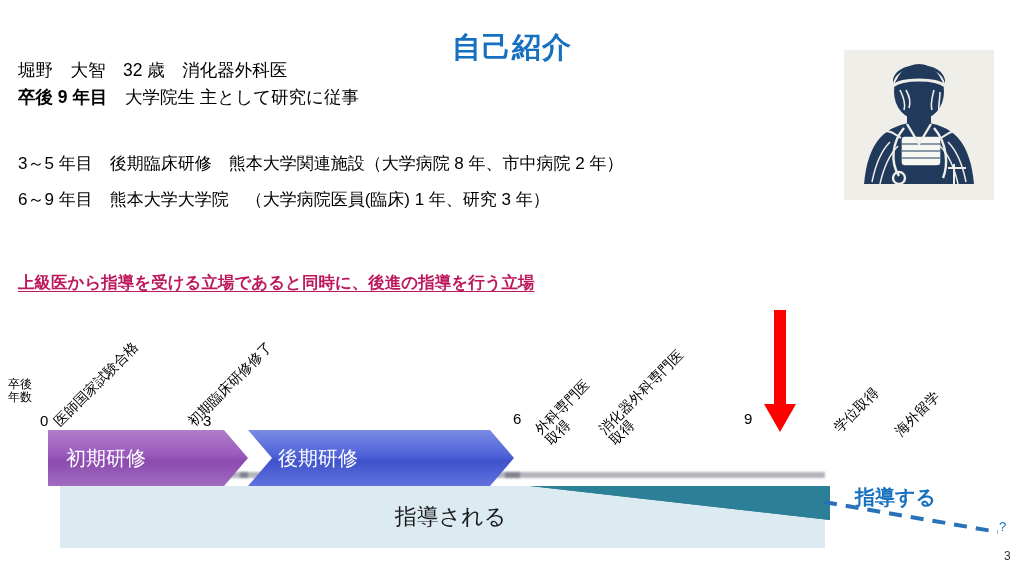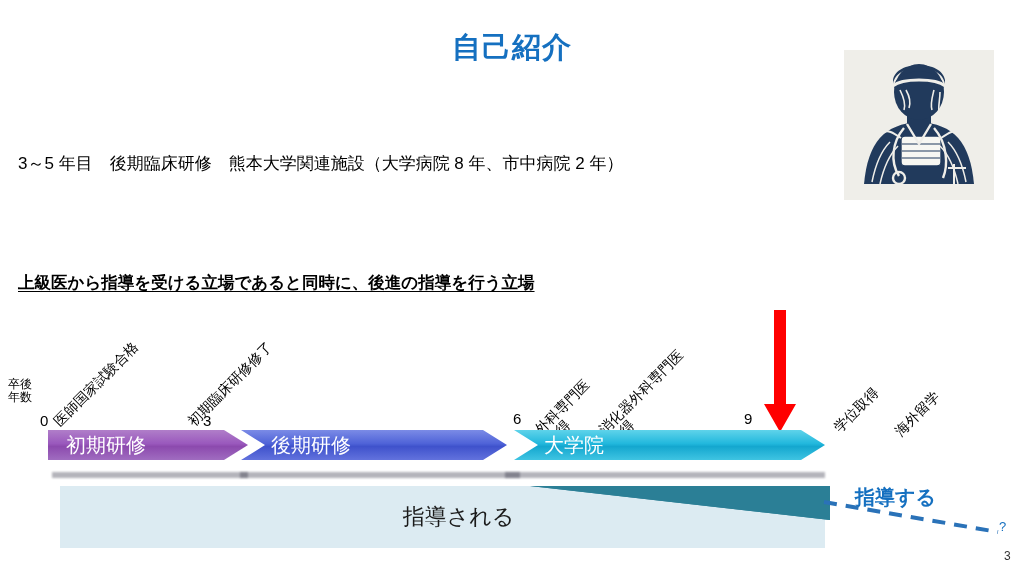--- a/index.html
+++ b/index.html
@@ -32,21 +32,21 @@
   .pline.bold .norm{font-weight:normal;}
 
   .career{
     position:absolute;left:18px;top:152px;width:860px;
     font-size:17px;color:#000;
   }
   .cline{white-space:nowrap;margin-bottom:13px;}
 
   .statement{
     position:absolute;left:18px;top:272px;
-    font-size:16.5px;font-weight:bold;color:#000000;
+    font-size:16.5px;font-weight:bold;color:#be185d;
     text-decoration:underline;
     text-underline-offset:3px;
     white-space:nowrap;
   }
 
   
   .avatar{
     position:absolute;left:844px;top:50px;width:150px;height:150px;
     background:#efeee9;
     overflow:hidden;
@@ -73,35 +73,35 @@
     transform-origin:left bottom;
     transform:rotate(-45deg);
     line-height:1.08;
   }
   .evt.two{line-height:1.05;}
 
   
   .band{position:absolute;left:0;top:430px;width:1024px;height:48px;}
 
   .seg{
-    position:absolute;top:0;height:30px;
+    position:absolute;top:0;height:56px;
     display:flex;align-items:center;
     color:#ffffff;font-size:20px;
     box-sizing:border-box;
   }
   .seg span{position:relative;z-index:3;}
 
   .seg-1{
     left:48px;width:200px;
     background:linear-gradient(180deg,#b07ec9 0%,#9a59bd 45%,#8c4aae 55%,#a06cc0 100%);
     clip-path:polygon(0 0,176px 0,200px 50%,176px 100%,0 100%);
     padding-left:18px;
   }
   .seg-2{
-    left:217px;width:290px;
+    left:224px;width:290px;
     background:linear-gradient(180deg,#7b8be6 0%,#4f63d8 45%,#3f52cc 55%,#6272dd 100%);
     clip-path:polygon(0 0,266px 0,290px 50%,266px 100%,24px 100%,48px 50%,24px 0);
     padding-left:54px;
     text-align:center;
   }
   .seg-3{
     left:490px;width:335px;
     background:linear-gradient(180deg,#5fd3ea 0%,#22b8dd 45%,#14a7cf 55%,#3fc4e2 100%);
     clip-path:polygon(0 0,311px 0,335px 50%,311px 100%,24px 100%,48px 50%,24px 0);
     padding-left:54px;
@@ -114,21 +114,21 @@
 
   
   .red-arrow{position:absolute;left:762px;top:310px;width:36px;height:128px;}
 
   
   .lightbox{
     position:absolute;left:60px;top:486px;width:765px;height:62px;
     background:#dcebf2;
   }
   .lightbox-label{
-    position:absolute;left:76px;top:486px;width:765px;height:62px;
+    position:absolute;left:68px;top:486px;width:765px;height:62px;
     display:flex;align-items:center;justify-content:center;
     font-size:22px;color:#1a1a1a;
     pointer-events:none;
   }
   .wedge{position:absolute;left:500px;top:480px;width:330px;height:45px;}
 
   .teach-label{
     position:absolute;left:855px;top:484px;
     font-size:20px;font-weight:bold;color:#1570C0;
     white-space:nowrap;
@@ -143,23 +143,28 @@
     font-size:12px;color:#333;
   }
 </style>
 </head>
 <body>
 
 <div id="slide">
 
   <div class="title">自己紹介</div>
 
+  <div class="profile">
+    <div class="pline">堀野　大智　32 歳　消化器外科医</div>
+    <div class="pline bold"><span>卒後 9 年目</span><span class="norm">　大学院生 主として研究に従事</span></div>
+  </div>
 
   <div class="career">
     <div class="cline">3～5 年目　後期臨床研修　熊本大学関連施設（大学病院 8 年、市中病院 2 年）</div>
+    <div class="cline">6～9 年目　熊本大学大学院　（大学病院医員(臨床) 1 年、研究 3 年）</div>
   </div>
 
   <div class="statement">上級医から指導を受ける立場であると同時に、後進の指導を行う立場</div>
 
   <div class="avatar">
     <svg width="150" height="150" viewBox="0 0 150 150">
       <rect x="0" y="0" width="150" height="150" fill="#efeee9"></rect>
       <g fill="#213a5c">
 
         <path d="M75 72 C 40 74, 24 92, 20 134 L130 134 C126 92, 110 74, 75 72 Z"></path>
@@ -249,23 +254,20 @@
     <div class="seg-shadow" style="left:52px;width:196px;"></div>
     <div class="seg-shadow" style="left:240px;width:280px;"></div>
     <div class="seg-shadow" style="left:505px;width:320px;"></div>
 
     <div class="seg seg-1">
       <span>初期研修</span>
     </div>
     <div class="seg seg-2">
       <span>後期研修</span>
     </div>
-    <div class="seg seg-3">
-      <span>大学院</span>
-    </div>
   </div>
 
   <div class="lightbox"></div>
   <svg class="wedge" viewBox="0 0 330 45">
     <polygon points="30,6 330,6 330,40 30,6" fill="#2b7f96"></polygon>
     <polygon points="30,6 330,6 330,40" fill="#2b7f96"></polygon>
   </svg>
   <div class="lightbox-label">指導される</div>
 
   <div class="teach-label">指導する</div>

